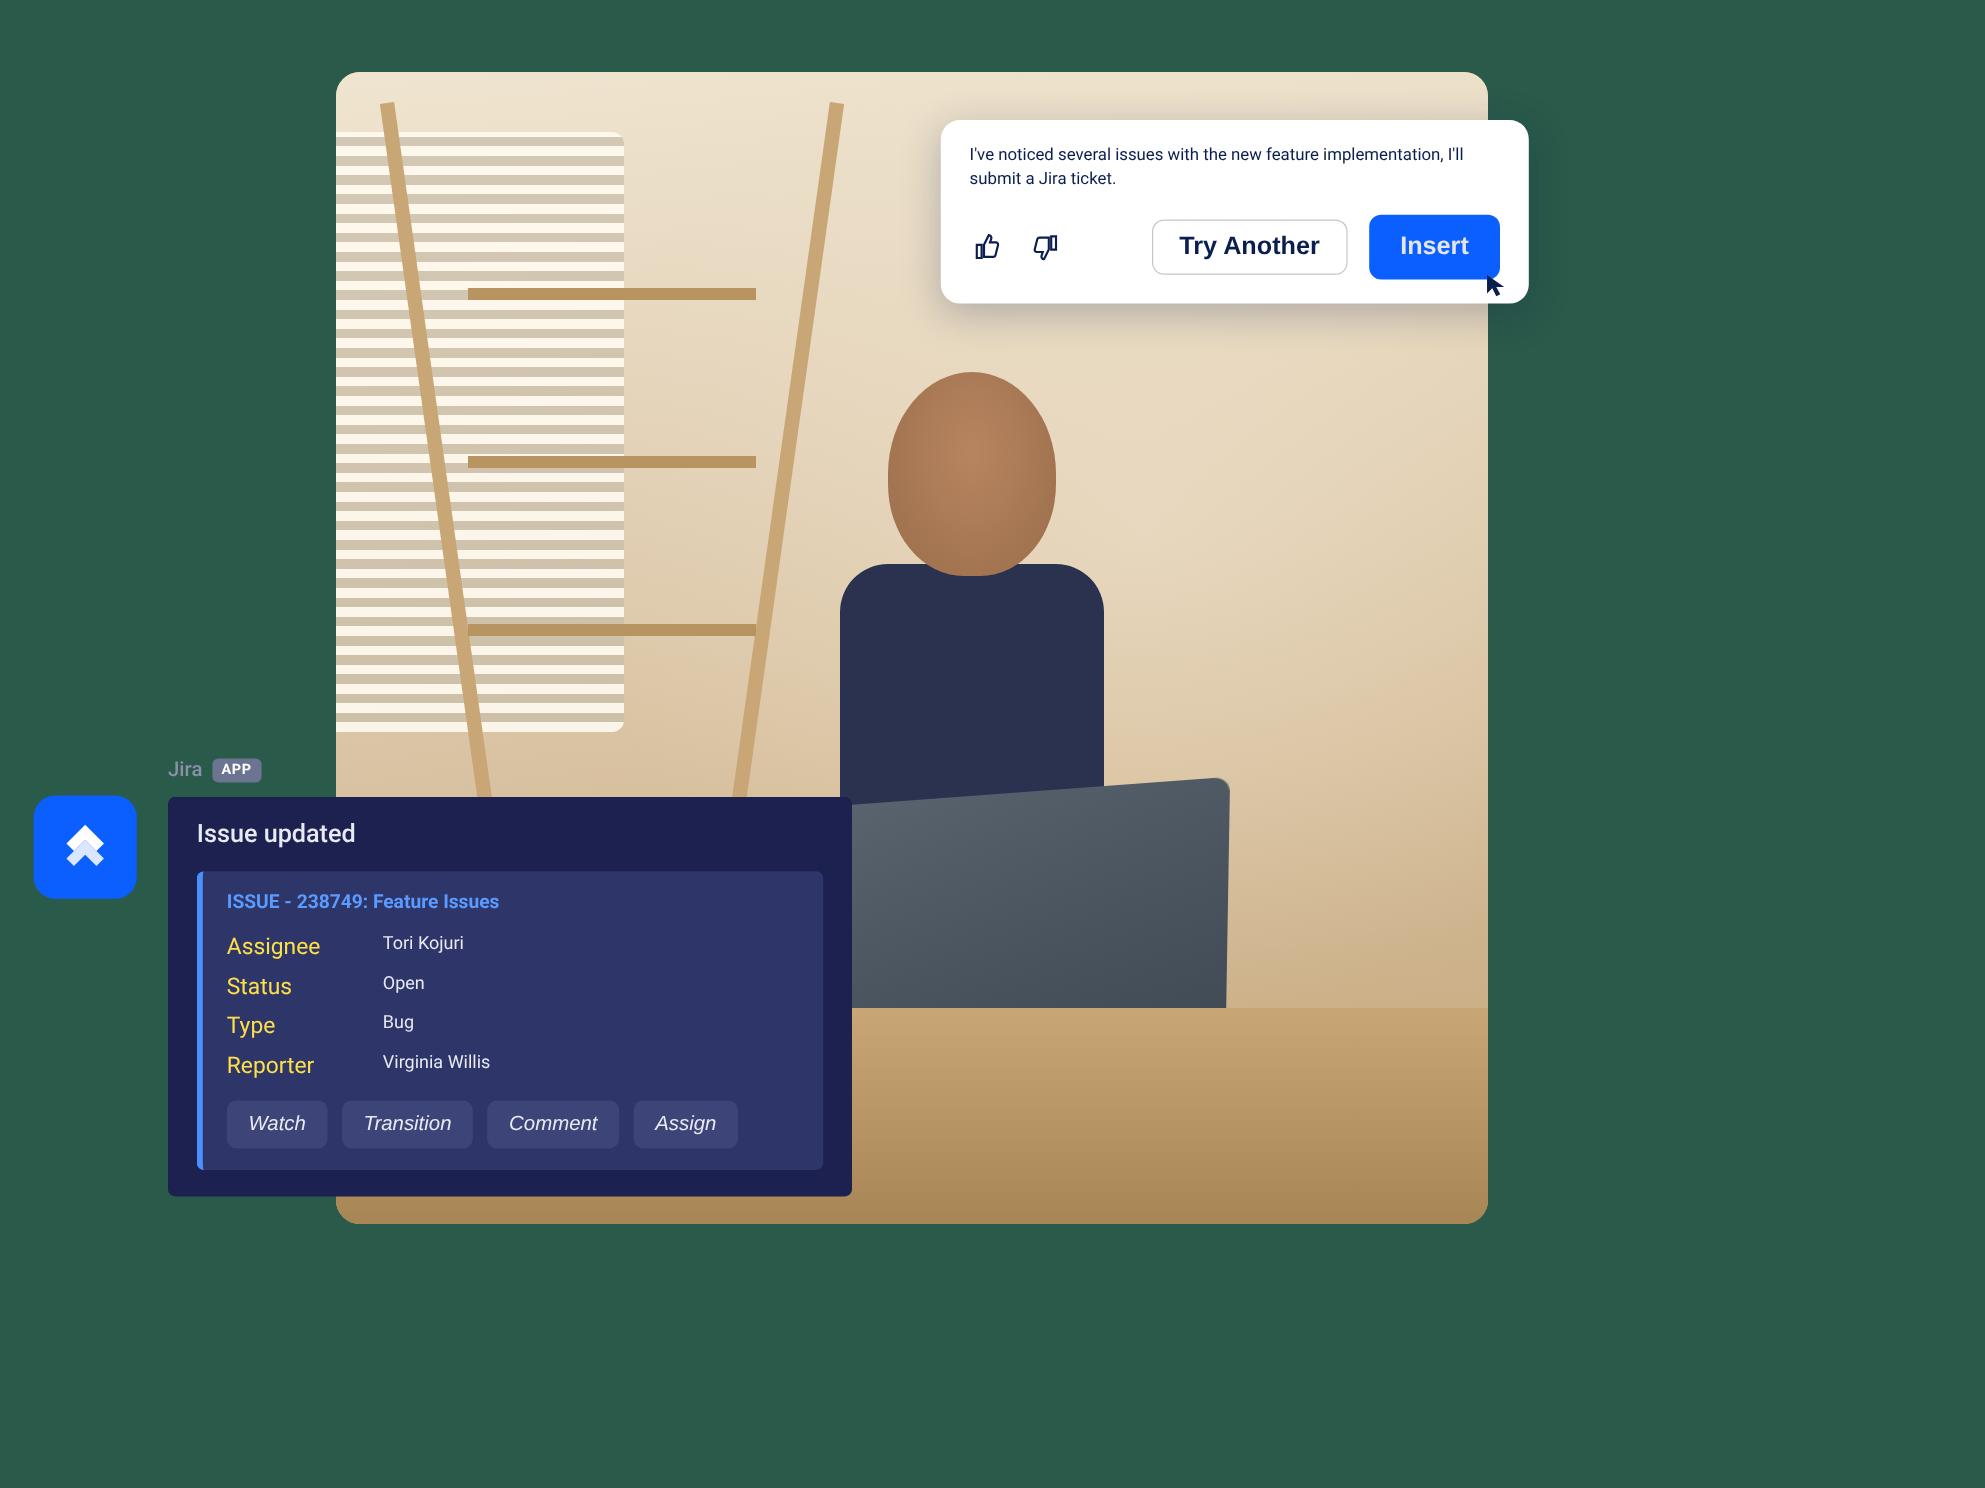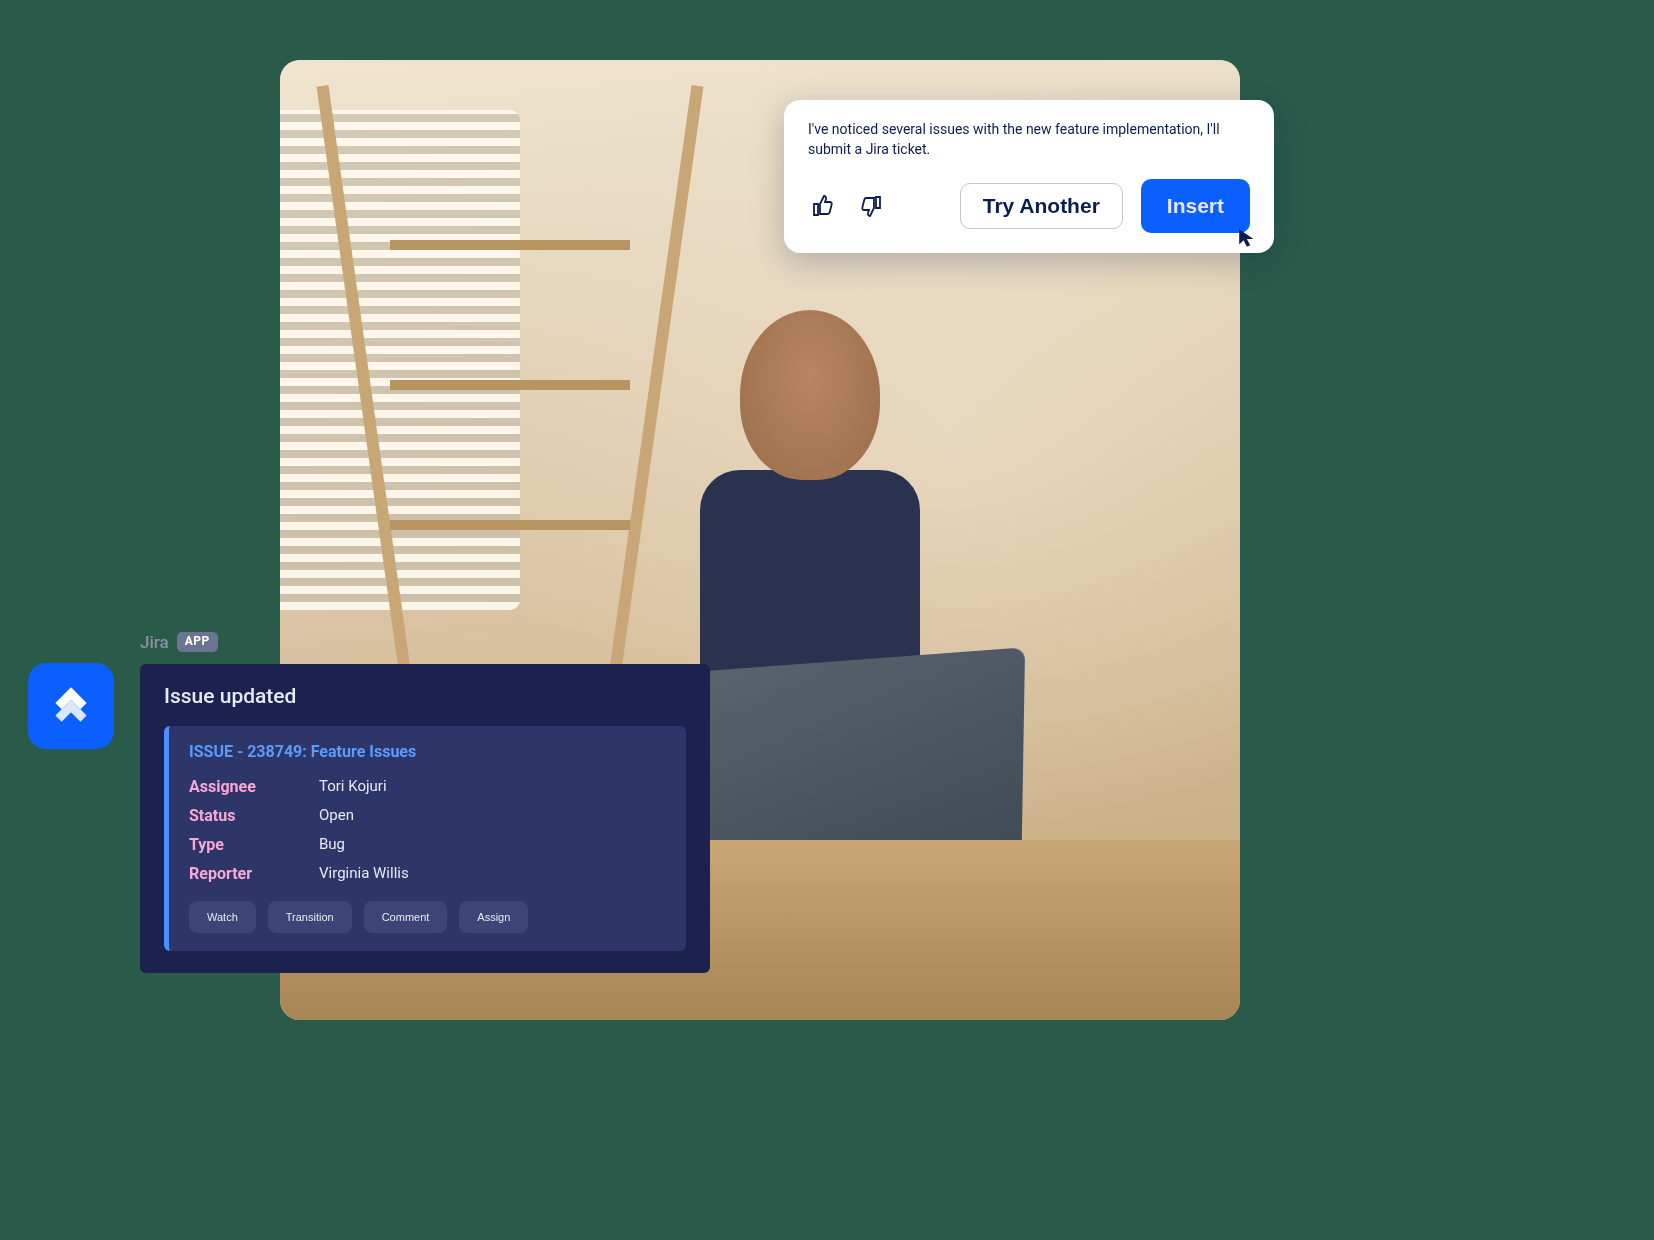--- a/index.html
+++ b/index.html
@@ -266,42 +266,43 @@
       font-weight: 700;
       margin-bottom: 16px;
     }
     .jira-fields {
       display: grid;
       grid-template-columns: 130px 1fr;
       row-gap: 10px;
       margin-bottom: 18px;
     }
     .field-label {
-      font-size: 16px;
-      font-weight: 700;
-      color: #f9a8d4;
+      font-size: 19px;
+      font-weight: 400;
+      color: #fde047;
     }
     .field-value {
       font-size: 15px;
       font-weight: 400;
       color: #e8eaf2;
     }
     .jira-buttons {
       display: flex;
       gap: 12px;
     }
     .jira-action-btn {
       background: #3d4478;
       border: none;
       border-radius: 8px;
       padding: 10px 18px;
-      font-size: 11px;
+      font-size: 17px;
       font-weight: 500;
       color: #e8eaf2;
       cursor: pointer;
+      font-style: italic;
     }
   </style>
 </head>
 <body>
 
 <div class="photo-backdrop">
   <div class="room-interior"></div>
   <div class="window-blinds"></div>
   <div class="shelf-unit">
     <div class="shelf-leg1"></div>

